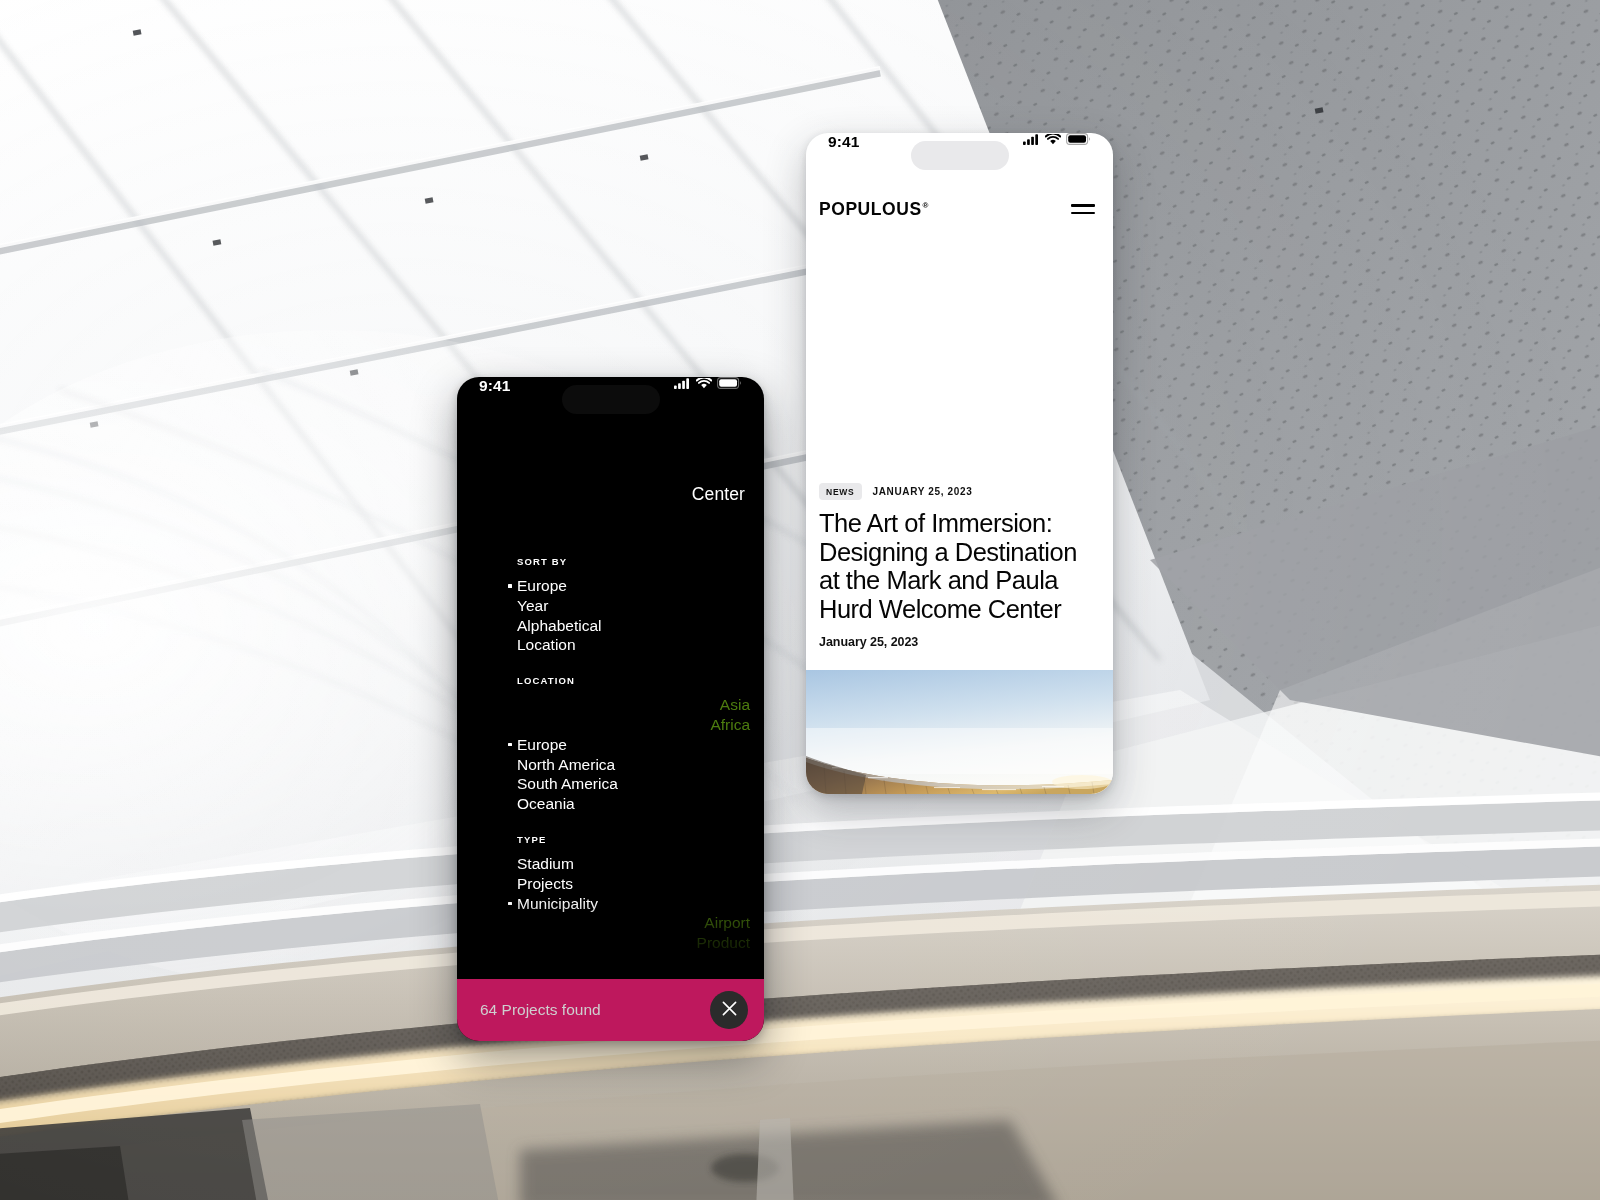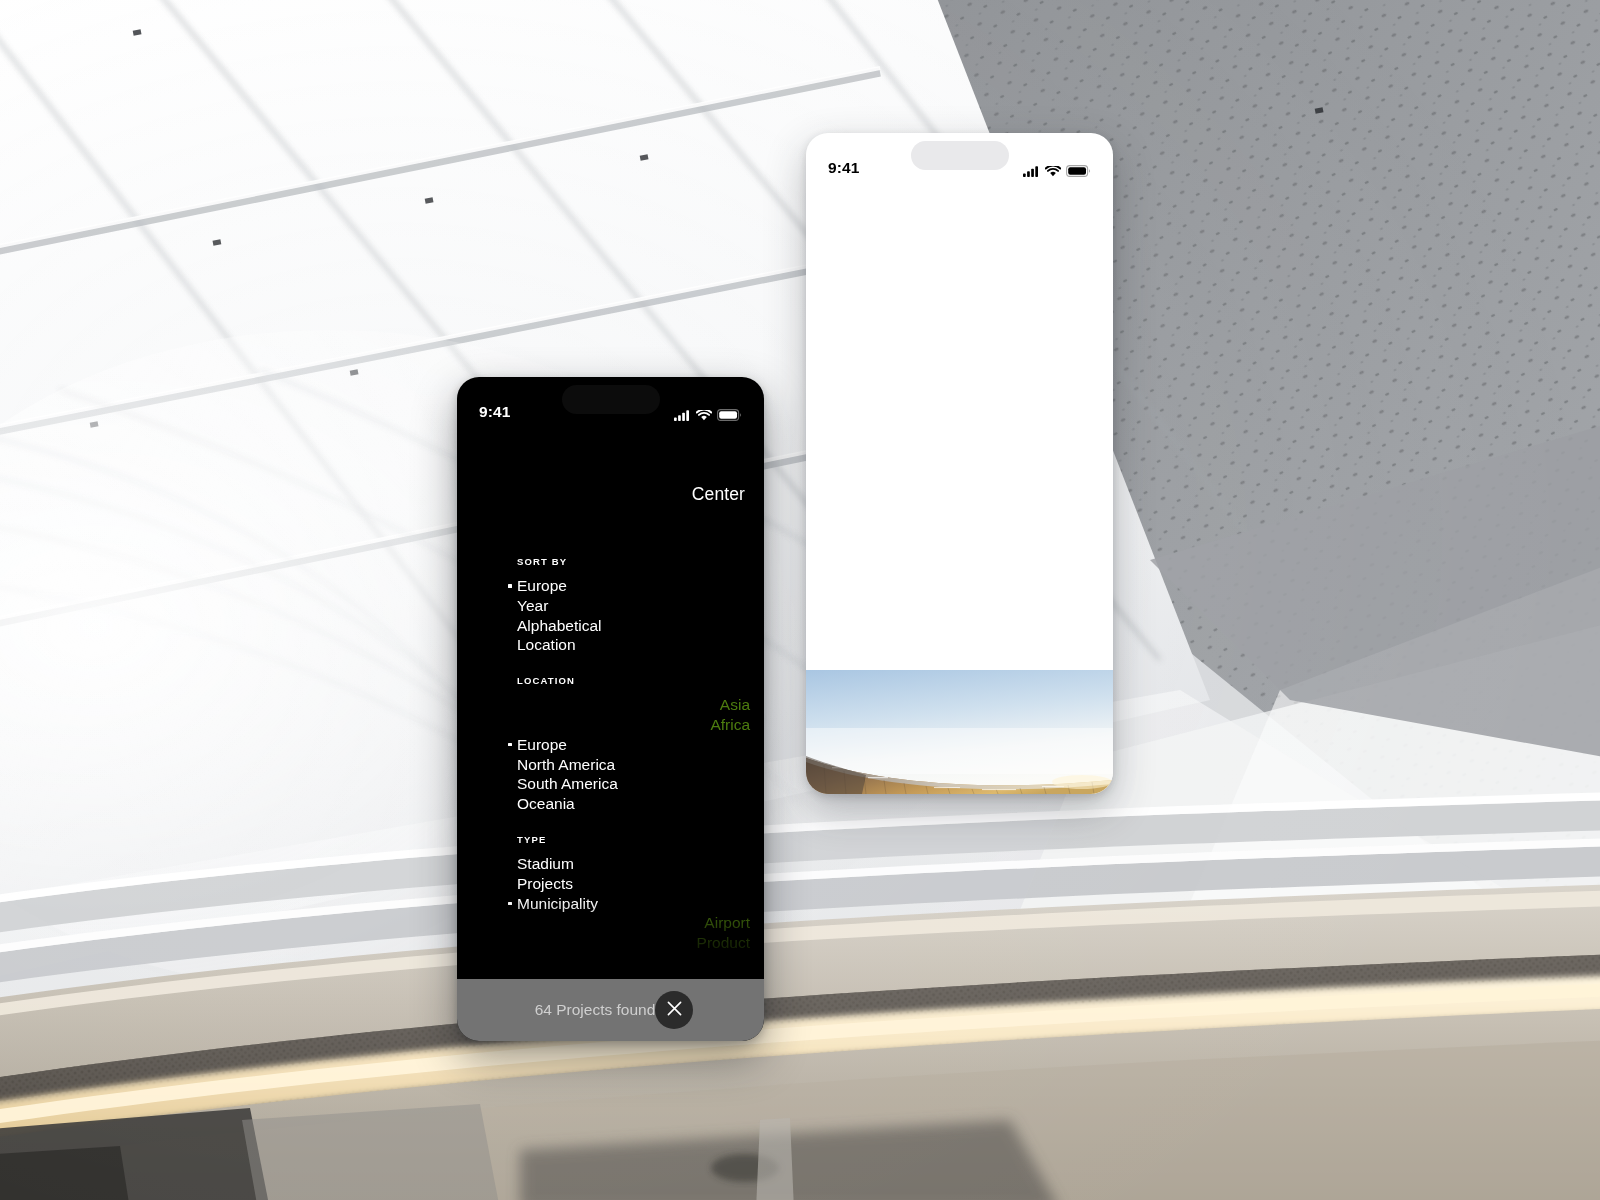--- a/index.html
+++ b/index.html
@@ -18,21 +18,21 @@
   
   .phone {
     position:absolute;
     border-radius:22px;
     overflow:hidden;
   }
 
   
   .statusbar {
     height:44px;
-    display:flex; align-items:flex-end;
+    display:flex; align-items:flex-start;
     position:relative;
     padding:0 22px;
     flex:0 0 auto;
   }
   .sb-time {
     font-size:15.5px; font-weight:600;
     letter-spacing:.1px;
     width:68px;
   }
   .sb-island {
@@ -107,23 +107,23 @@
   
   .list-fade {
     position:absolute; left:0; right:0; bottom:0; height:78px;
     background:linear-gradient(to bottom, rgba(0,0,0,0) 0%, rgba(0,0,0,.55) 42%, #000 88%);
     pointer-events:none;
   }
 
   .filter-footer {
     flex:0 0 auto;
     height:62px;
-    display:flex; align-items:center; justify-content:center;
+    display:flex; align-items:center; justify-content:space-between;
     padding:0 16px 0 14px;
-    background:#737373;
+    background:#be185d;
     position:relative; z-index:3;
   }
   .count-text { font-size:15.5px; color:#cfcfcf; padding-left:9px; }
   .close-btn {
     width:38px; height:38px; border-radius:50%;
     background:#2b2b2b; border:none; cursor:pointer;
     display:flex; align-items:center; justify-content:center;
   }
 
   
@@ -505,23 +505,40 @@
       <span>
         <svg width="25" height="12" viewBox="0 0 25 12">
           <rect x="0.6" y="0.6" width="21" height="10.8" rx="3.1" stroke="currentColor" stroke-opacity="0.35" stroke-width="1.1" fill="none"></rect>
           <rect x="2.2" y="2.2" width="17.8" height="7.6" rx="2" fill="currentColor"></rect>
           <path d="M23.1 4.2 a2.2 2.2 0 0 1 0 3.6 Z" fill="currentColor" fill-opacity="0.35"></path>
         </svg>
       </span>
     </div>
   </div>
 
+  <div class="brandbar">
+    <div class="brand-logo">
+      <span>POPULOUS</span><sup>®</sup>
+    </div>
+    <div class="hamburger">
+      <span></span>
+      <span></span>
+    </div>
+  </div>
 
   <div class="article-spacer"></div>
 
+  <div class="article">
+    <div class="meta-row">
+      <span class="tag">NEWS</span>
+      <span class="meta-date">JANUARY 25, 2023</span>
+    </div>
+    <h1 class="headline">The Art of Immersion: Designing a Destination at the Mark and Paula Hurd Welcome Center</h1>
+    <div class="sub-date">January 25, 2023</div>
+  </div>
 
   <div class="hero">
     <svg viewBox="0 0 307 124" preserveAspectRatio="none" aria-hidden="true">
       <defs>
         <linearGradient id="sky" x1="0" y1="0" x2="0.25" y2="1">
           <stop offset="0" stop-color="#a9c6e2"></stop>
           <stop offset="0.42" stop-color="#cfe0ee"></stop>
           <stop offset="0.75" stop-color="#f2f5f6"></stop>
           <stop offset="1" stop-color="#fbfbf8"></stop>
         </linearGradient>

